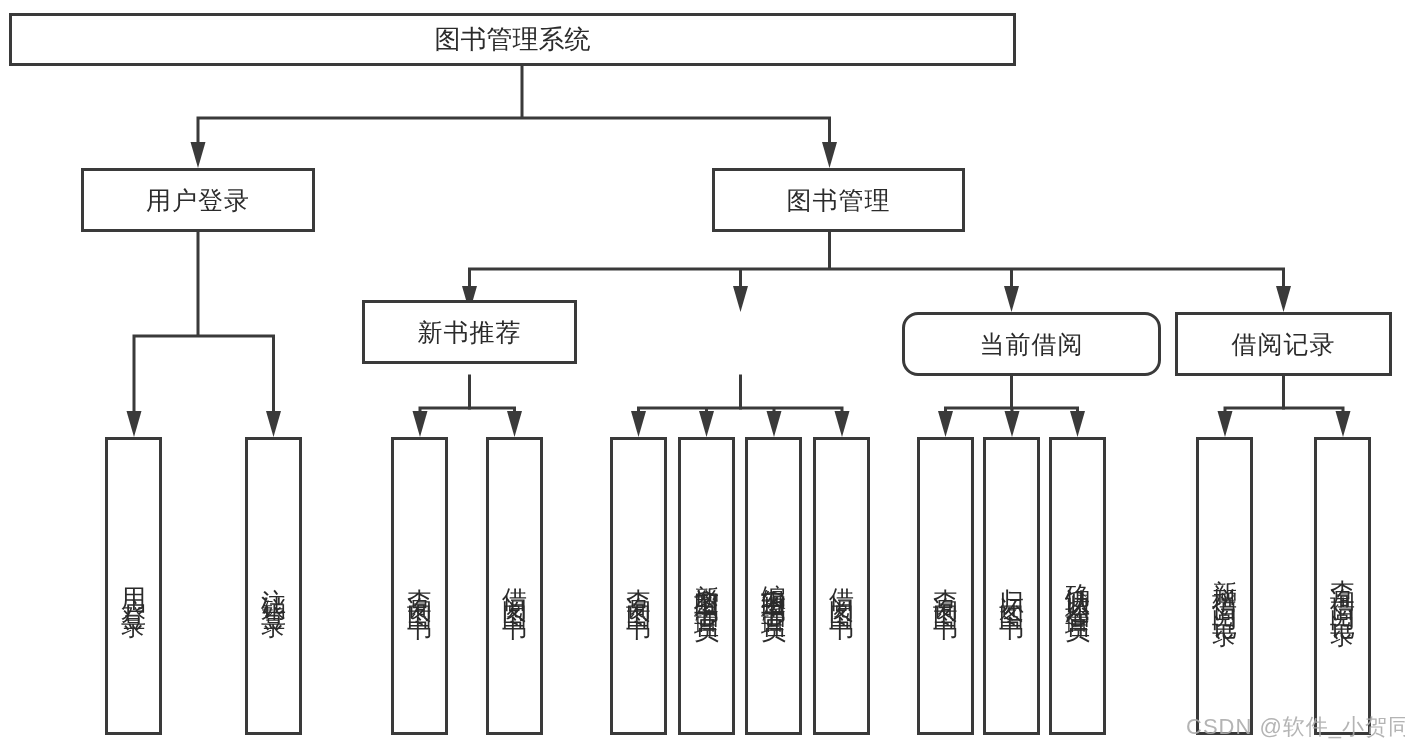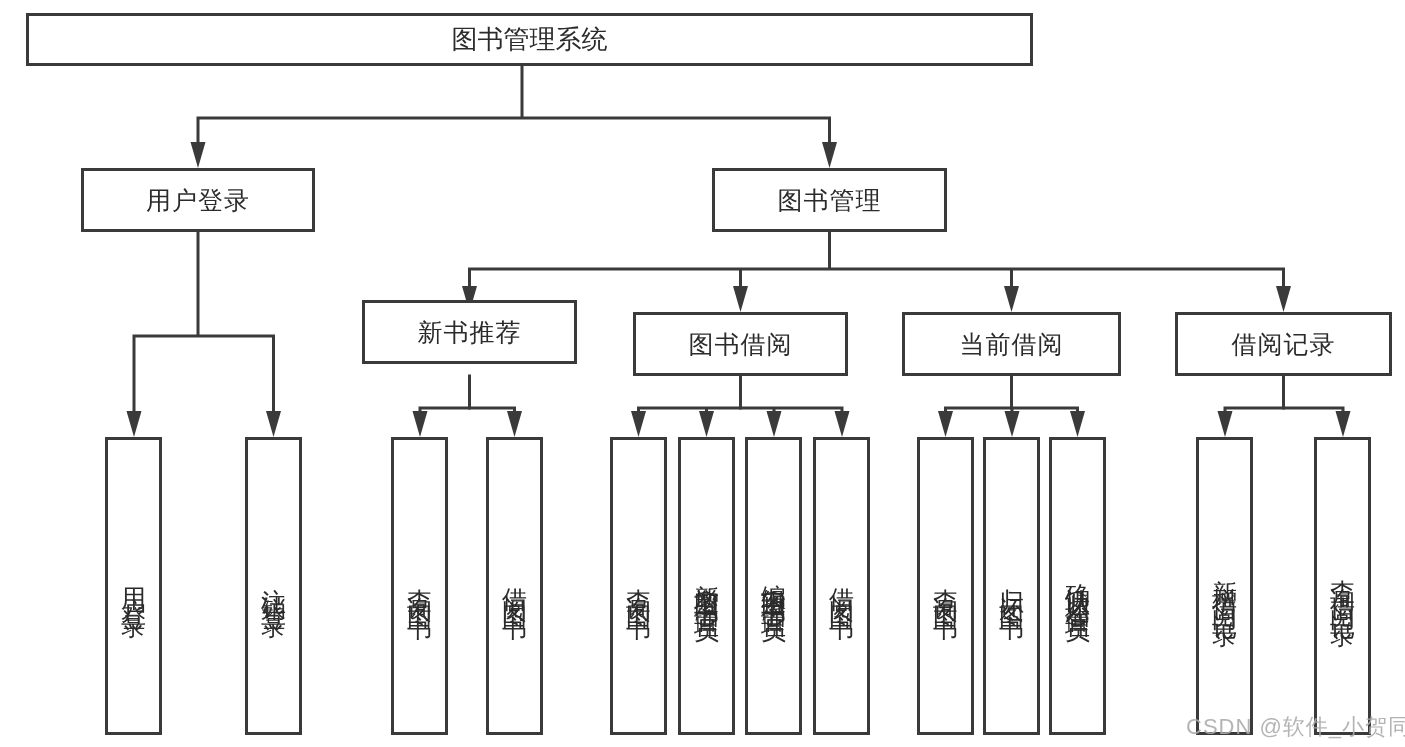--- a/index.html
+++ b/index.html
@@ -30,31 +30,31 @@
     display: flex;
     align-items: center;
     justify-content: center;
     z-index: 1;
   }
   .node.h-label {
     font-size: 25px;
     letter-spacing: 1px;
   }
   .node.root {
-    left: 26px; top: 13px; width: 1007px; height: 53px;
+    left: 9px; top: 13px; width: 1007px; height: 53px;
     font-size: 26px;
   }
   .node.lvl {
     height: 64px;
   }
   .n-user-login      { left: 81px;   top: 168px; width: 234px; }
-  .n-book-management { left: 712px;  top: 168px; width: 235px; }
+  .n-book-management { left: 712px;  top: 168px; width: 253px; }
   .n-new-books       { left: 362px;  top: 300px; width: 215px; }
   .n-book-borrow     { left: 633px;  top: 312px; width: 215px; }
-  .n-current-borrow  { left: 902px;  top: 312px; width: 219px; }
+  .n-current-borrow  { left: 902px;  top: 312px; width: 259px; border-radius: 16px; }
   .n-borrow-records  { left: 1175px; top: 312px; width: 217px; }
   .node.leaf {
     top: 437px;
     width: 57px;
     height: 298px;
     font-size: 25px;
     writing-mode: vertical-rl;
     text-orientation: mixed;
     letter-spacing: 9px;
     line-height: 51px;
@@ -132,21 +132,20 @@
       <polygon points="1335.5,411 1350.5,411 1343,437"></polygon>
     </g>
   </svg>
 
   <div class="node root">图书管理系统</div>
 
   <div class="node lvl h-label n-user-login">用户登录</div>
   <div class="node lvl h-label n-book-management">图书管理</div>
 
   <div class="node lvl h-label n-new-books">新书推荐</div>
-  <div class="node lvl h-label n-book-borrow">图书借阅</div>
   <div class="node lvl h-label n-current-borrow">当前借阅</div>
   <div class="node lvl h-label n-borrow-records">借阅记录</div>
 
   <div class="node leaf leaf-1">用户登录</div>
   <div class="node leaf leaf-2">注销登录</div>
   <div class="node leaf leaf-3">查询图书</div>
   <div class="node leaf leaf-4">借阅图书</div>
   <div class="node leaf leaf-5">查询图书</div>
   <div class="node leaf long leaf-6">新增图书（管理员）</div>
   <div class="node leaf long leaf-7">编辑图书（管理员）</div>

